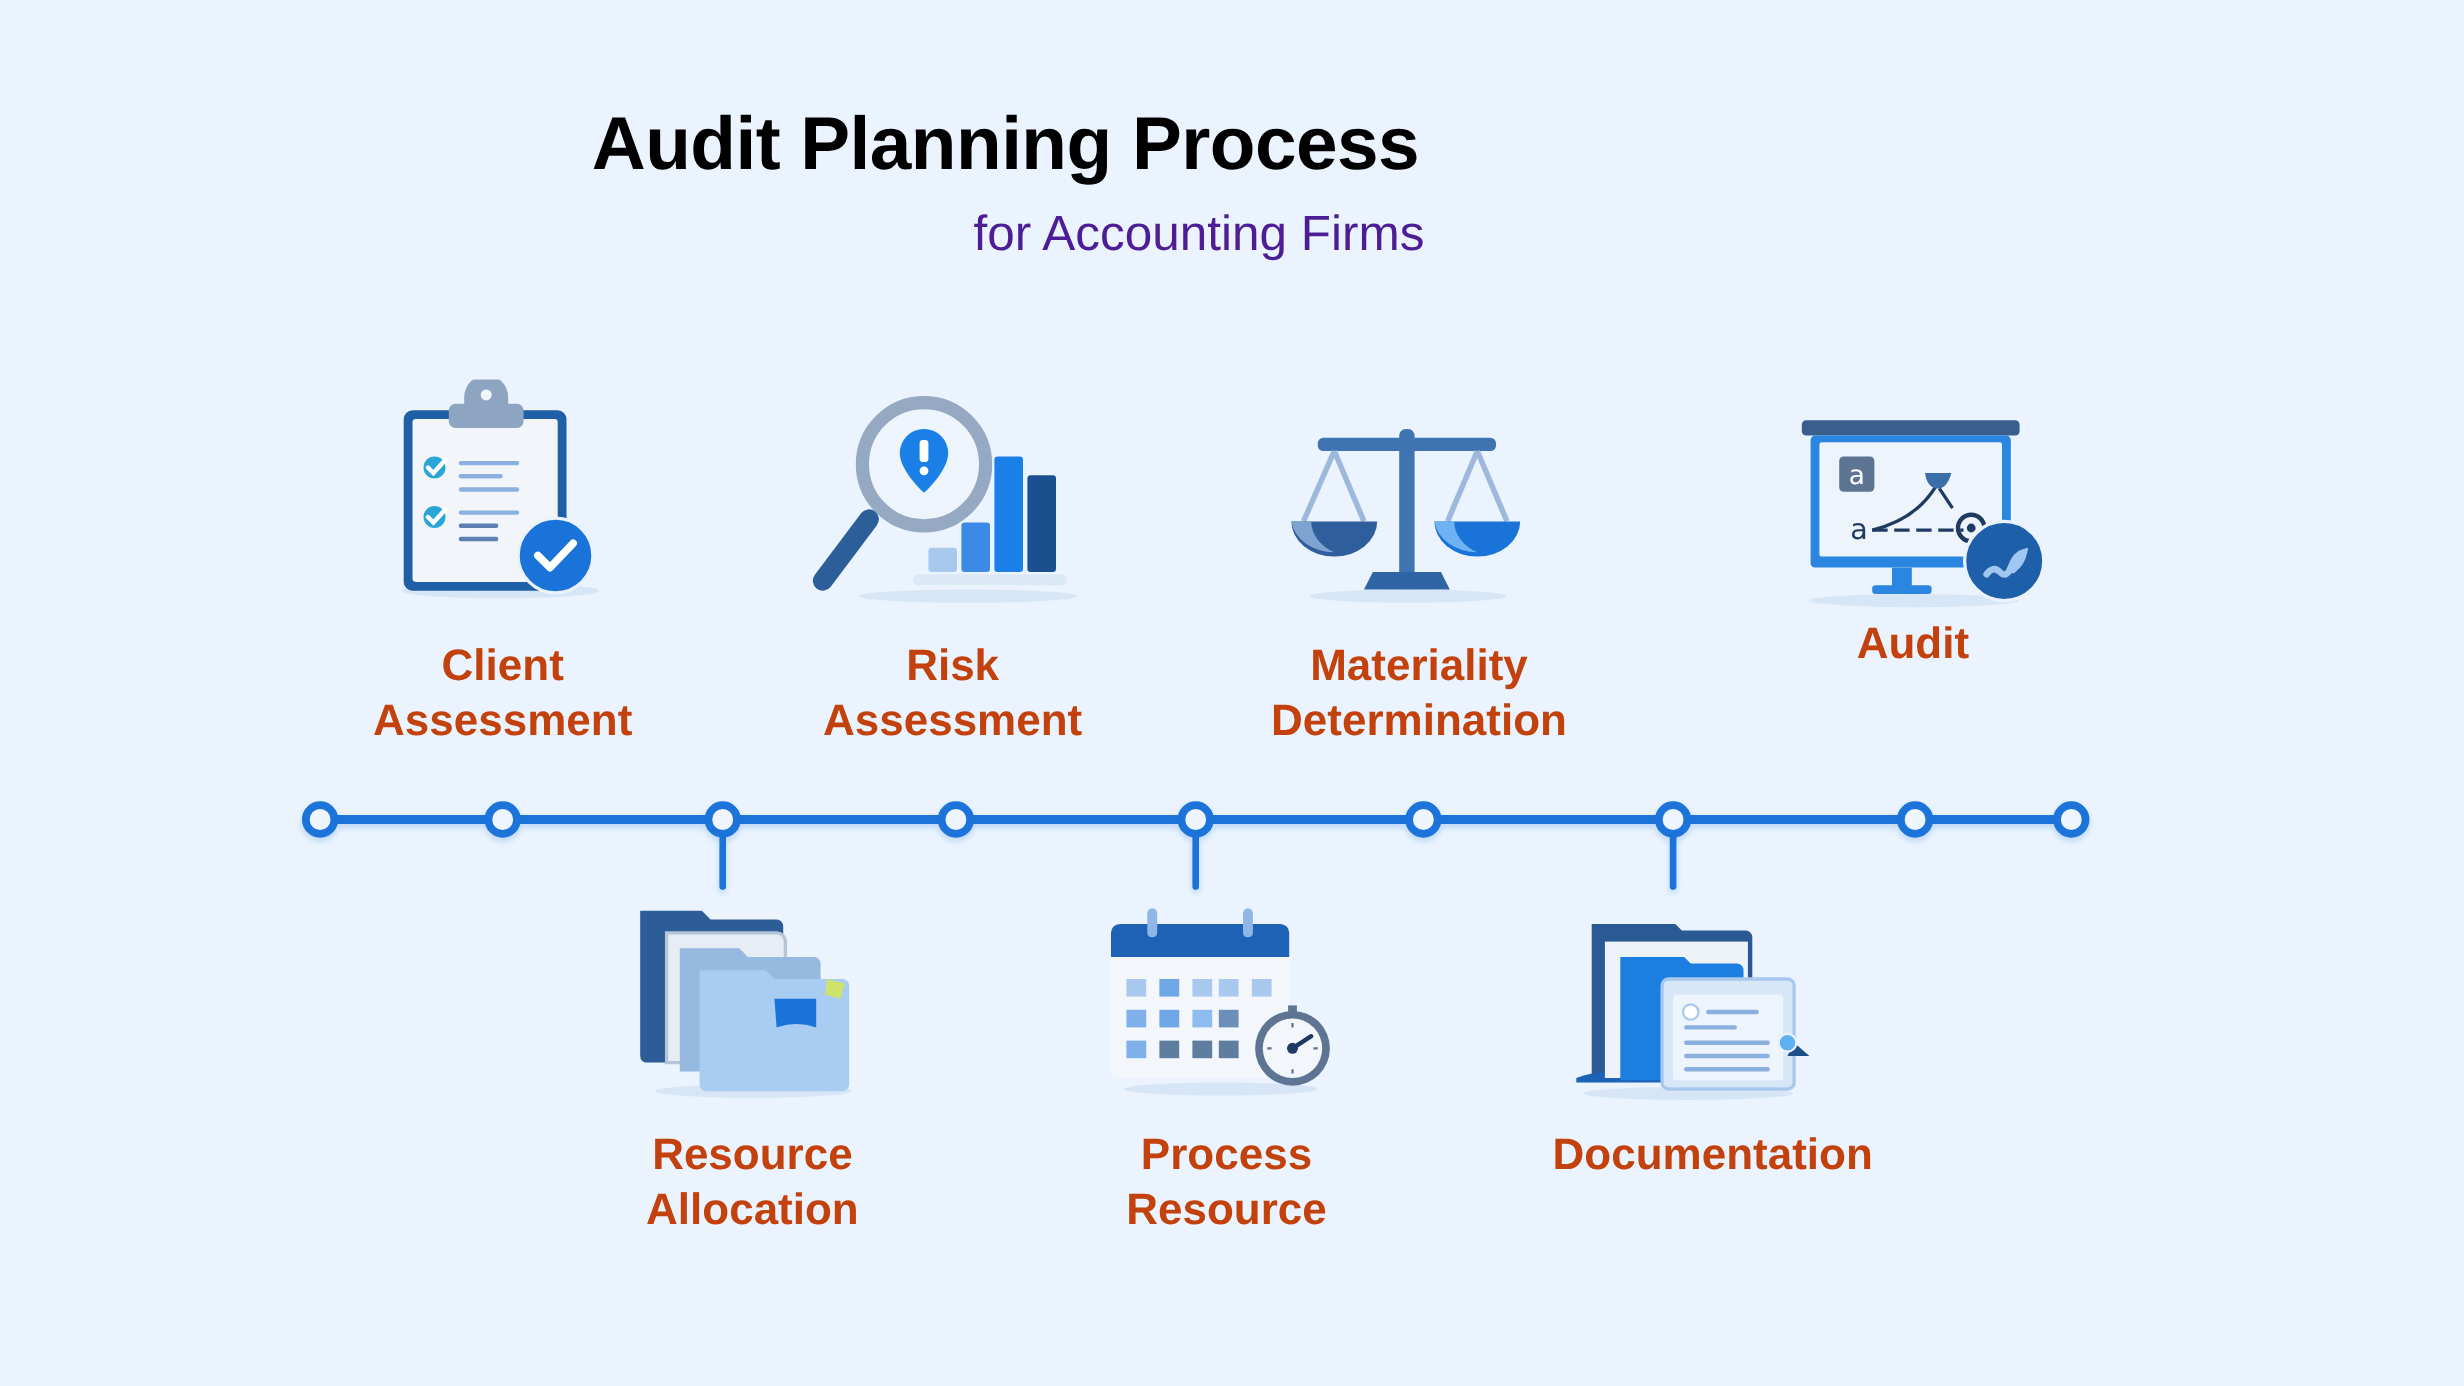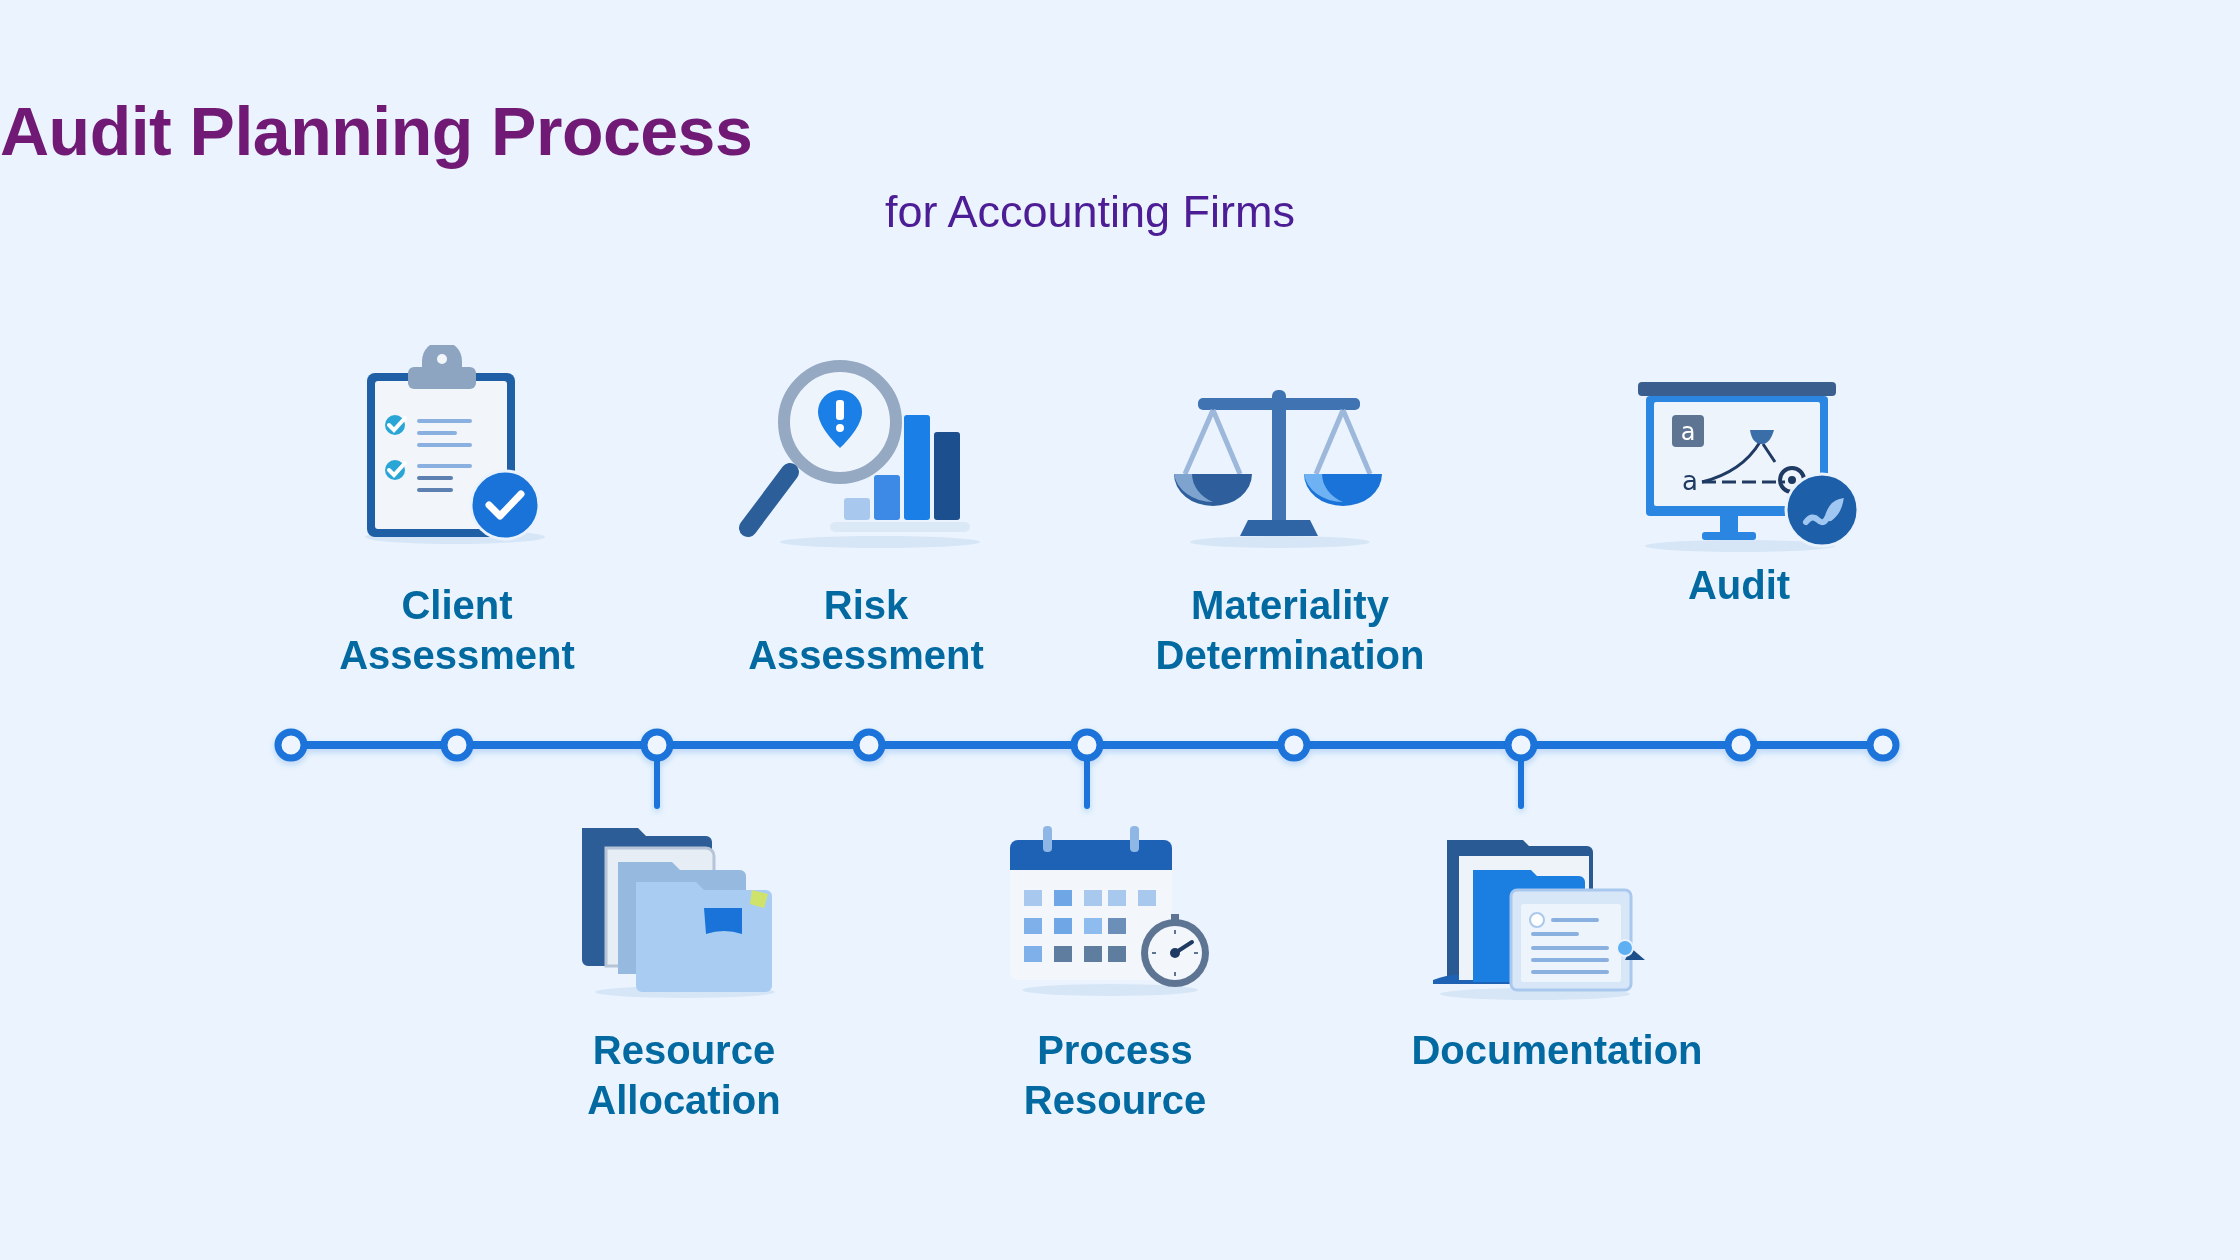--- a/index.html
+++ b/index.html
@@ -2,30 +2,30 @@
 <html><head>
 <meta charset="utf-8">
 <style>
   html, body { margin:0; padding:0; }
   body {
     width:2240px; height:1260px; overflow:hidden; position:relative;
     background:#ebf4fe;
     font-family:"Liberation Sans", "DejaVu Sans", sans-serif;
   }
   .title {
-    position:absolute; left:0; width:1828px; top:92px; 
-    font-size:68px; font-weight:bold; color:#701a75; letter-spacing:-0.5px;
+    position:absolute; left:0; width:1828px; top:92px; text-align:center;
+    font-size:68px; font-weight:bold; color:#000000; letter-spacing:-0.5px;
   }
   .subtitle {
     position:absolute; left:0; width:2180px; top:186px; text-align:center;
     font-size:45px; color:#4c1d95;
   }
   .label {
     position:absolute; width:360px; text-align:center;
-    font-size:40px; font-weight:bold; color:#0369a1; line-height:50px;
+    font-size:40px; font-weight:bold; color:#c2410c; line-height:50px;
   }
   .label span { display:block; }
   .icon { position:absolute; }
   .timeline { position:absolute; left:0; top:0; width:2240px; height:1260px; pointer-events:none; }
   .node { pointer-events:auto; cursor:pointer; }
 </style>
 </head>
 <body>
 
 <div class="title">Audit Planning Process</div>

